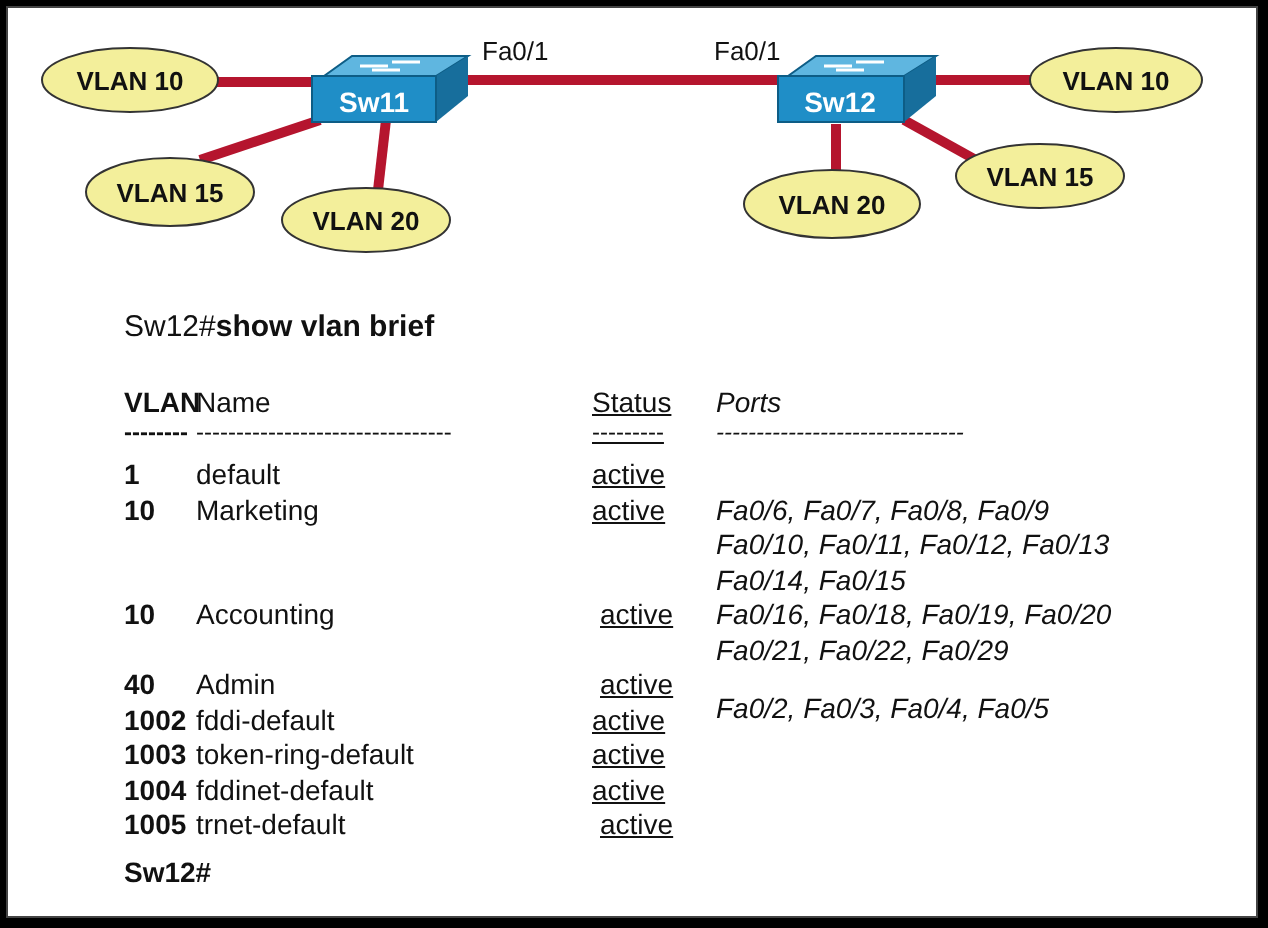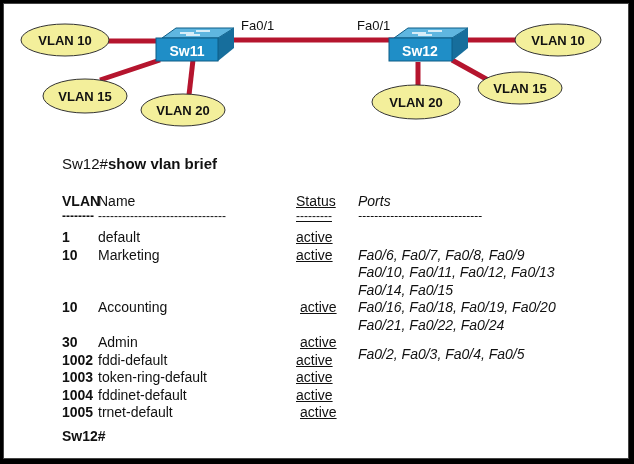--- a/index.html
+++ b/index.html
@@ -108,24 +108,24 @@
         <span class="c3" style="left: 296px;">active</span>
         <span class="c4" style="top: 0px; text-align: center;">Fa0/6, Fa0/7, Fa0/8, Fa0/9</span>
         <span class="c4" style="top: 17.5px;">Fa0/10, Fa0/11, Fa0/12, Fa0/13</span>
         <span class="c4" style="top: 35px;">Fa0/14, Fa0/15</span>
       </div>
       <div class="row" style="top: 299px;">
         <span class="c1">10</span>
         <span class="c2">Accounting</span>
         <span class="c3" style="left: 300px;">active</span>
         <span class="c4" style="top: 0px;">Fa0/16, Fa0/18, Fa0/19, Fa0/20</span>
-        <span class="c4" style="top: 17.5px;">Fa0/21, Fa0/22, Fa0/24</span>
+        <span class="c4" style="top: 17.5px;">Fa0/21, Fa0/22, Fa0/29</span>
       </div>
       <div class="row" style="top: 334px;">
-        <span class="c1">30</span>
+        <span class="c1">40</span>
         <span class="c2">Admin</span>
         <span class="c3" style="left: 300px;">active</span>
         <span class="c4" style="top: 0px; margin-top: 12px;">Fa0/2, Fa0/3, Fa0/4, Fa0/5</span>
       </div>
       <div class="row" style="top: 351.5px;">
         <span class="c1">1002</span>
         <span class="c2">fddi-default</span>
         <span class="c3" style="left: 296px;">active</span>
         <span class="c4" style="top: 0px;"></span>
       </div>

